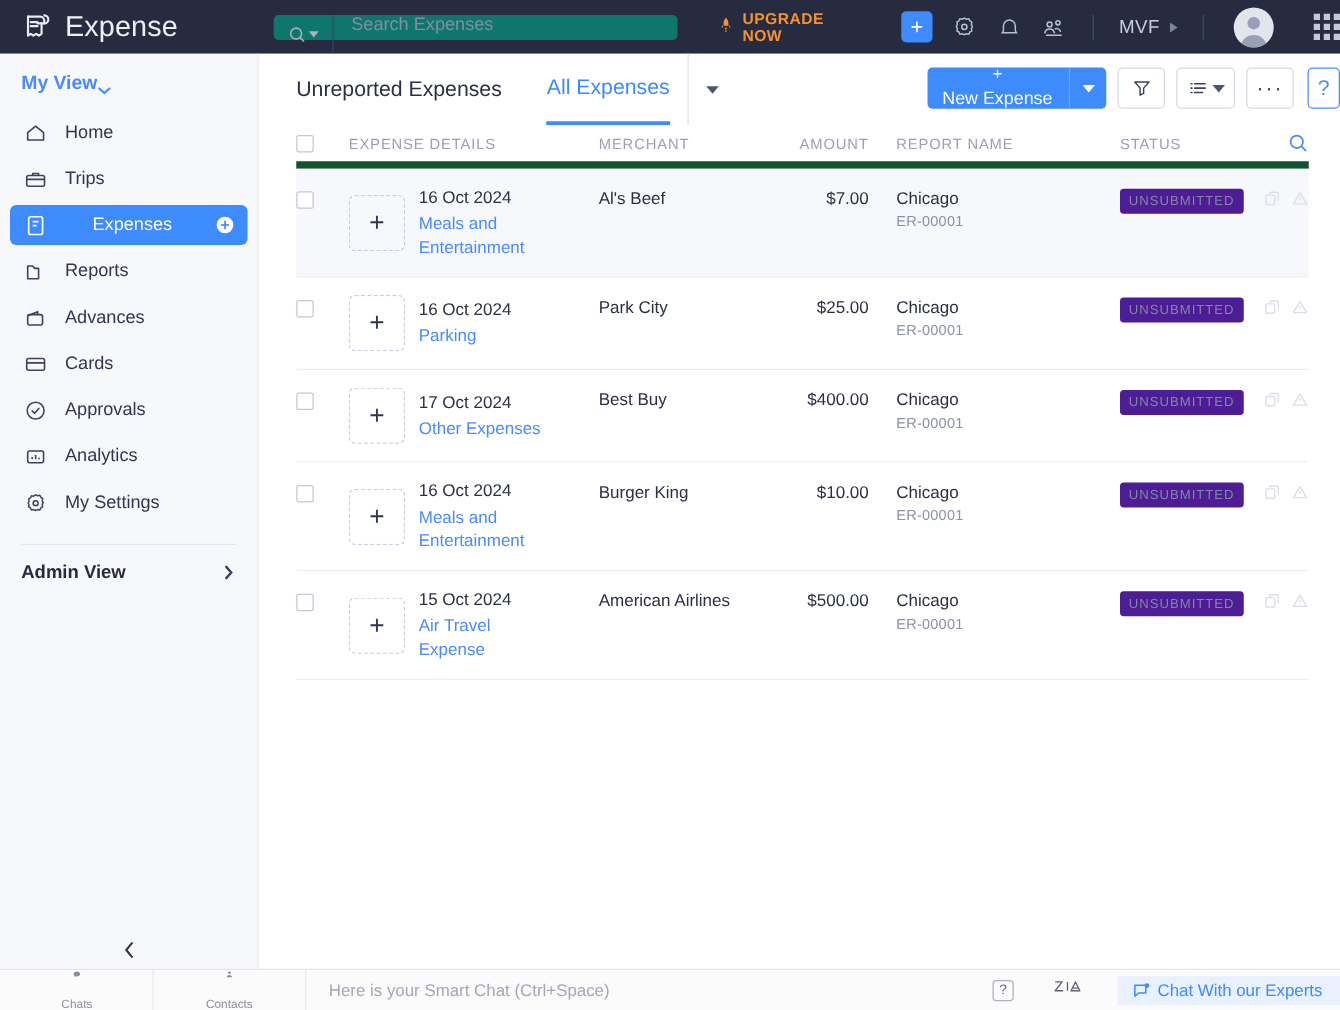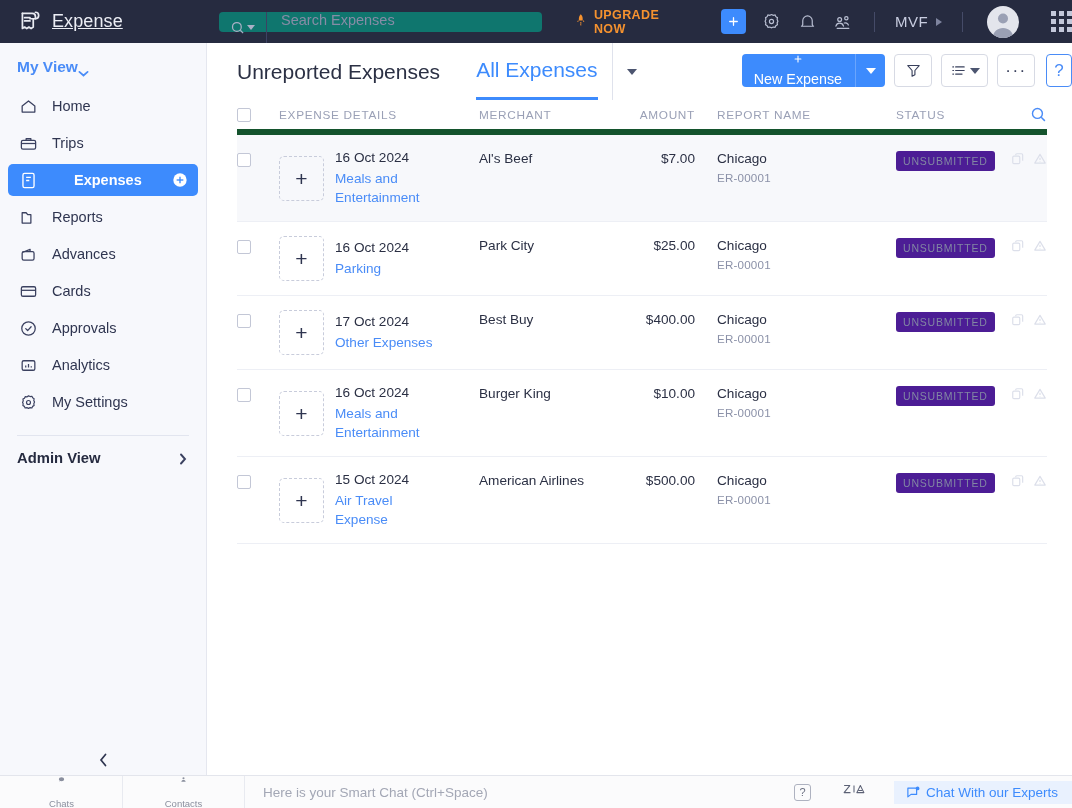--- a/index.html
+++ b/index.html
@@ -10,21 +10,21 @@
   }
   body { position: relative; }
 
   
   .topbar {
     position: absolute; top: 0; left: 0; width: 1072px; height: 43px;
     background: #262b40; display: flex; align-items: center;
   }
   .brand { display: flex; align-items: center; gap: 9px; padding-left: 17px; width: 213px; }
   .brand-logo { width: 26px; height: 26px; color: #e9ebf2; }
-  .brand-name { color: #eceef5; font-size: 18px; letter-spacing: .1px; text-decoration: underline; }
+  .brand-name { color: #eceef5; font-size: 23px; letter-spacing: .1px; }
 
   .searchbox {
     width: 356px; height: 20px; background: #0f766e; border-radius: 4px;
     display: flex; align-items: flex-start; margin-left: 24px;
   }
   .search-trigger {
     width: 48px; height: 32px; display: flex; align-items: center; justify-content: center;
     gap: 2px; border-right: 1px solid #3c4263; color: #aab0c6;
   }
   .search-caret { width: 0; height: 0; border-left: 4px solid transparent; border-right: 4px solid transparent; border-top: 5px solid #aab0c6; }
@@ -69,41 +69,41 @@
   }
   .myview-label { color: #4a8cf7; font-size: 15.5px; font-weight: bold; }
   .chev-down { width: 11px; height: 7px; color: #4a8cf7; }
 
   .nav-item {
     height: 32px; margin: 0 8px; display: flex; align-items: center; gap: 14px;
     padding-left: 11px; border-radius: 5px; color: #2f3550; font-size: 14.5px;
     position: relative;
   }
   .nav-item .nav-ic { width: 19px; height: 19px; color: #3b4160; flex: none; }
-  .nav-item.active { background: #3d8bfd; color: #fff; font-weight: bold; gap: 36px; }
+  .nav-item.active { background: #3d8bfd; color: #fff; font-weight: normal; gap: 36px; }
   .nav-item.active .nav-ic { color: #fff; }
   .nav-add { position: absolute; right: 10px; width: 16px; height: 16px; color: #fff; }
   .nav-gap { height: 5px; }
 
   .side-divider { height: 1px; background: #e2e5ef; margin: 17px 17px 0 17px; }
   .admin-view {
     height: 44px; display: flex; align-items: center; justify-content: space-between;
     padding: 0 19px 0 17px; color: #262b40; font-size: 14.8px; font-weight: bold;
   }
   .chev-right { width: 8px; height: 12px; color: #3b4160; }
   .collapse-btn {
     position: absolute; bottom: 33px; left: 0; width: 206px; height: 30px;
     display: flex; align-items: center; justify-content: center; color: #2f3550;
   }
   .collapse-btn svg { width: 9px; height: 14px; }
 
   
   .main { position: absolute; top: 43px; left: 207px; width: 865px; height: 732px; background: #fff; }
   .tabbar { height: 57px; display: flex; align-items: center; padding-left: 30px; position: relative; }
-  .tab { font-size: 21px; color: #2b3044; height: 57px; display: flex; align-items: center; }
+  .tab { font-size: 17px; color: #2b3044; height: 57px; display: flex; align-items: center; }
   .tab.active { color: #3d8bfd; border-bottom: 3px solid #3d8bfd; }
   .tab-gap { width: 36px; }
   .tab-caret-wrap { display: flex; align-items: center; height: 57px; margin-left: 14px; padding-left: 14px; border-left: 1px solid #dfe2ec; }
   .tab-caret { width: 0; height: 0; border-left: 5px solid transparent; border-right: 5px solid transparent; border-top: 6px solid #4c5570; }
 
   .actions { position: absolute; right: 0px; top: 11px; display: flex; align-items: center; gap: 9px; }
   .newexp {
     height: 33px; background: #3d8bfd; color: #fff; border-radius: 4px;
     display: flex; align-items: center; font-size: 14.3px; overflow: hidden;
   }

